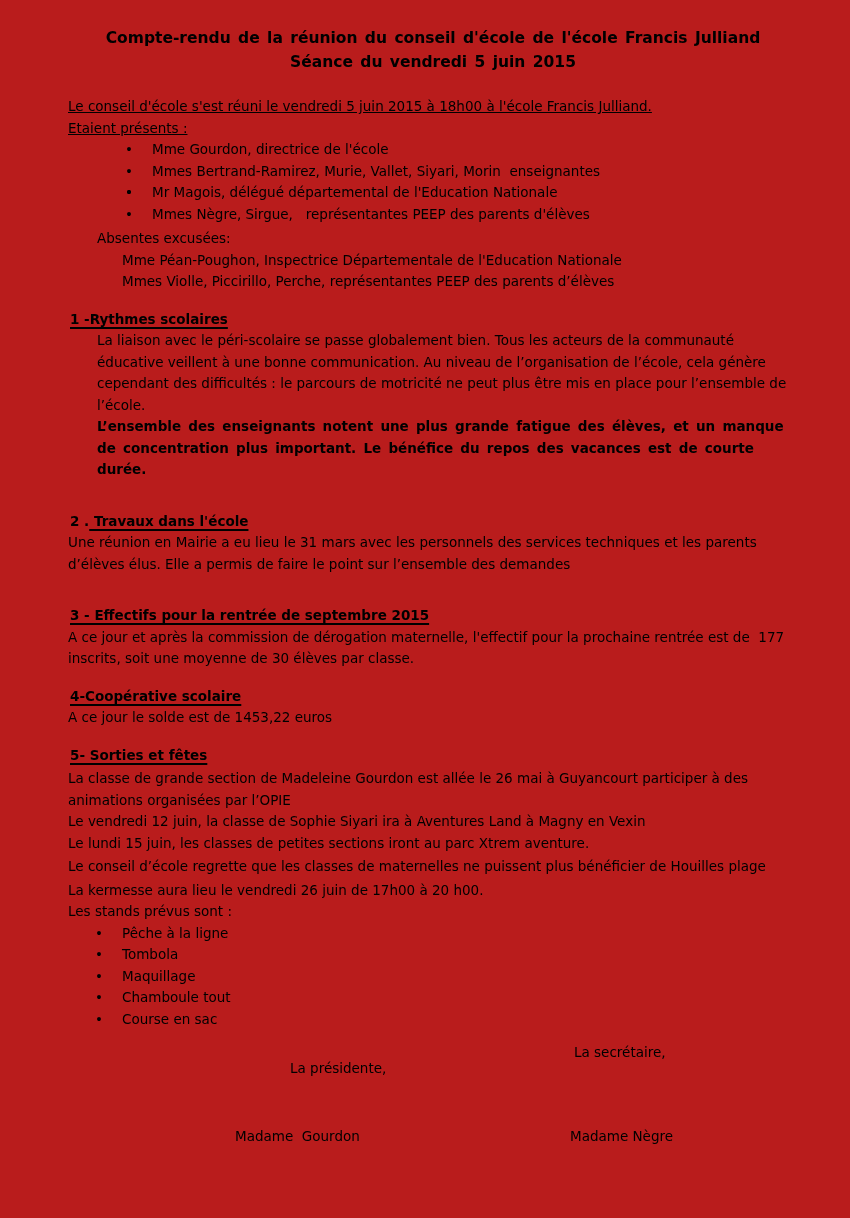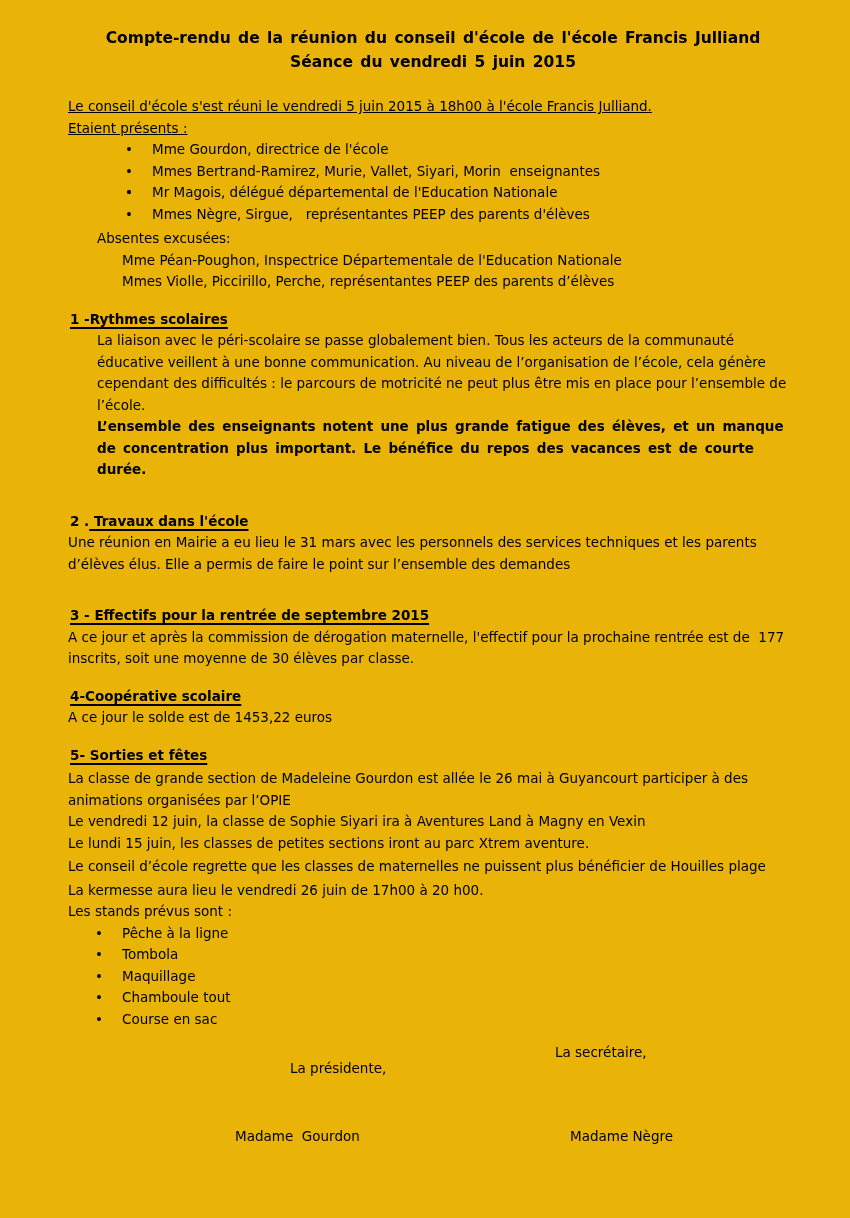--- a/index.html
+++ b/index.html
@@ -1,20 +1,20 @@
 <!DOCTYPE html>
 <html lang="fr"><head>
 <meta charset="utf-8">
 <style>
   * { margin:0; padding:0; box-sizing:border-box; }
   html,body { background:#ffffff; }
   .page {
     position:relative;
     width:850px; height:1218px;
-    background:#eab308;
+    background:#b91c1c;
     color:#000000;
     font-family:"DejaVu Sans","Liberation Sans",sans-serif;
     font-size:13.5px;
     line-height:21.5px;
     padding:26px 52px 20px 68px;
     overflow:hidden;
   }
   [data-bind] { white-space:pre-wrap; }
 
   .doc-title {
@@ -39,21 +39,21 @@
   .sec-h { font-weight:bold; margin-left:2px; }
   .u { text-decoration:underline; text-underline-offset:3px; text-decoration-thickness:1.5px; }
   .indent { margin-left:29px; }
   .bold-run { display:block; font-weight:bold; word-spacing:2.5px; }
 
   .gap-sm { margin-top:2px; }
   .gap-md { margin-top:16px; }
 
   .sigs { position:relative; height:125px; margin-top:12px; }
   .sig-role-left  { position:absolute; left:222px; top:16px; }
-  .sig-role-right { position:absolute; left:487px; top:0; }
+  .sig-role-right { position:absolute; left:506px; top:0; }
   .sig-name-left  { position:absolute; left:167px; top:84px; }
   .sig-name-right { position:absolute; left:502px; top:84px; }
 </style>
 </head>
 <body>
 
 <div class="page">
 
   <div class="doc-title">
     <div data-bind="document.title_line1">Compte-rendu de la réunion du conseil d'école de l'école Francis Julliand</div>

